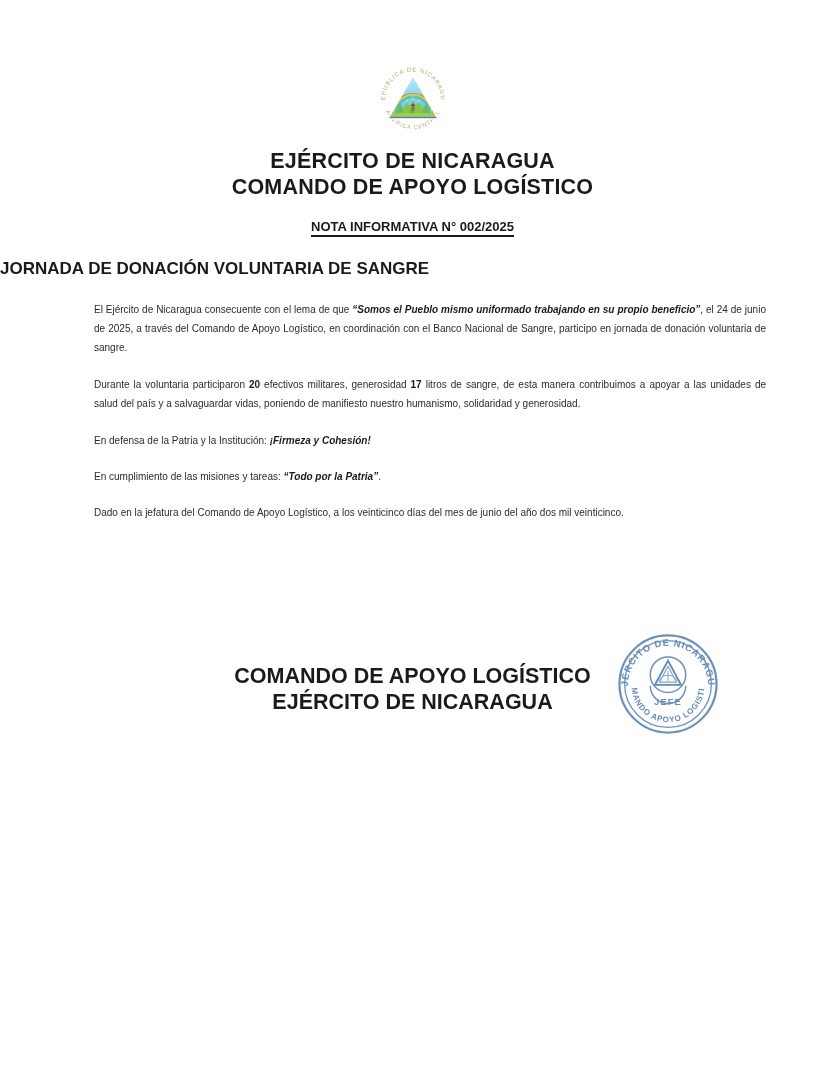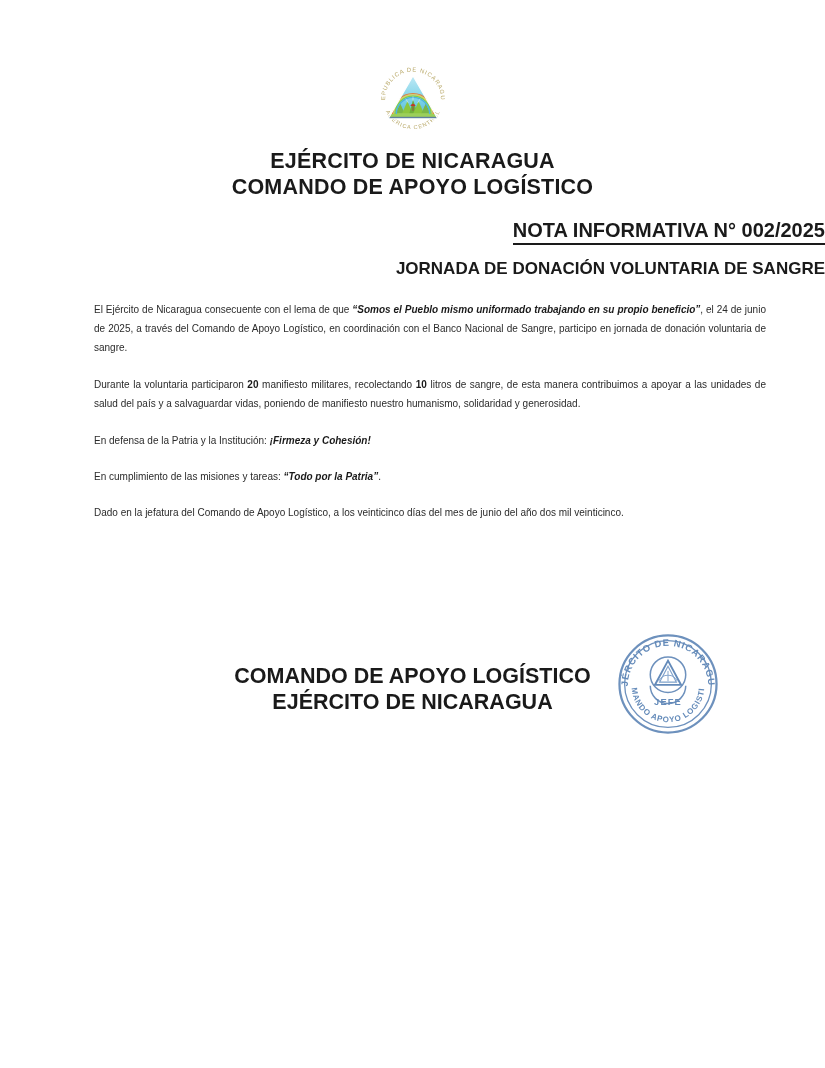--- a/index.html
+++ b/index.html
@@ -55,37 +55,37 @@
     letter-spacing: 0.2px;
     line-height: 26px;
     color: #1a1a1a;
   }
 
   .doc-number {
     position: absolute;
     top: 219px;
     left: 0;
     width: 825px;
-    text-align: right;
-    font-size: 20px;
+    text-align: center;
+    font-size: 13px;
     font-weight: bold;
     color: #1a1a1a;
   }
   .doc-number span {
     display: inline-block;
     border-bottom: 2px solid #1a1a1a;
     padding-bottom: 1px;
   }
 
   .doc-subject {
     position: absolute;
     top: 259px;
     left: 0;
     width: 825px;
-    text-align: right;
+    text-align: left;
     font-size: 17px;
     font-weight: bold;
     color: #1a1a1a;
   }
 
   
   .body-block {
     position: absolute;
     top: 300px;
     left: 94px;
@@ -206,21 +206,21 @@
   <div class="doc-number">
     <span>NOTA INFORMATIVA N° 002/2025</span>
   </div>
 
   <div class="doc-subject">JORNADA DE DONACIÓN VOLUNTARIA DE SANGRE</div>
 
   <div class="body-block">
 
     <p class="para"><span>El Ejército de Nicaragua consecuente con el lema de que </span><span class="quote">“Somos el Pueblo mismo uniformado trabajando en su propio beneficio”</span><span>, el 24 de junio de 2025, a través del Comando de Apoyo Logístico, en coordinación con el Banco Nacional de Sangre, participo en jornada de donación voluntaria de sangre.</span></p>
 
-    <p class="para"><span>Durante la voluntaria participaron </span><b>20</b><span> manifiesto militares, recolectando </span><b>10</b><span> litros de sangre, de esta manera contribuimos a apoyar a las unidades de salud del país y a salvaguardar vidas, poniendo de manifiesto nuestro humanismo, solidaridad y generosidad.</span></p>
+    <p class="para"><span>Durante la voluntaria participaron </span><b>20</b><span> efectivos militares, generosidad </span><b>17</b><span> litros de sangre, de esta manera contribuimos a apoyar a las unidades de salud del país y a salvaguardar vidas, poniendo de manifiesto nuestro humanismo, solidaridad y generosidad.</span></p>
 
     <p class="para tight"><span>En defensa de la Patria y la Institución: </span><span class="quote">¡Firmeza y Cohesión!</span></p>
 
     <p class="para tight"><span>En cumplimiento de las misiones y tareas: </span><span class="quote">“Todo por la Patria”</span><span>.</span></p>
 
     <p class="para">Dado en la jefatura del Comando de Apoyo Logístico, a los veinticinco días del mes de junio del año dos mil veinticinco.</p>
   </div>
 
   <div class="signature">
     <div class="sig-line">COMANDO DE APOYO LOGÍSTICO</div>

